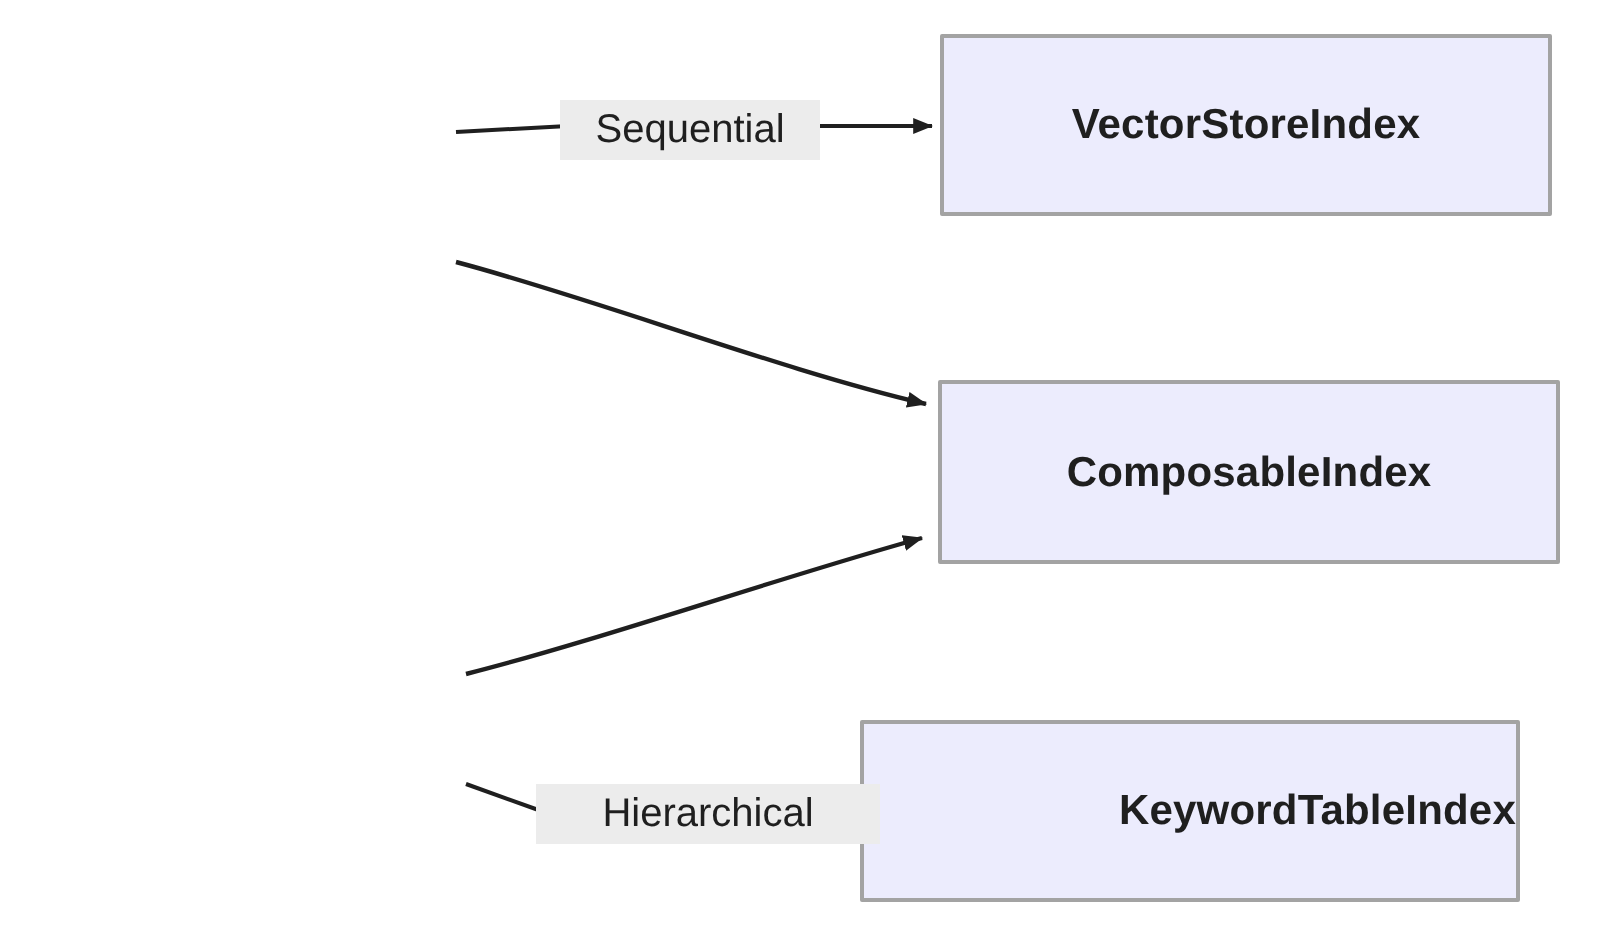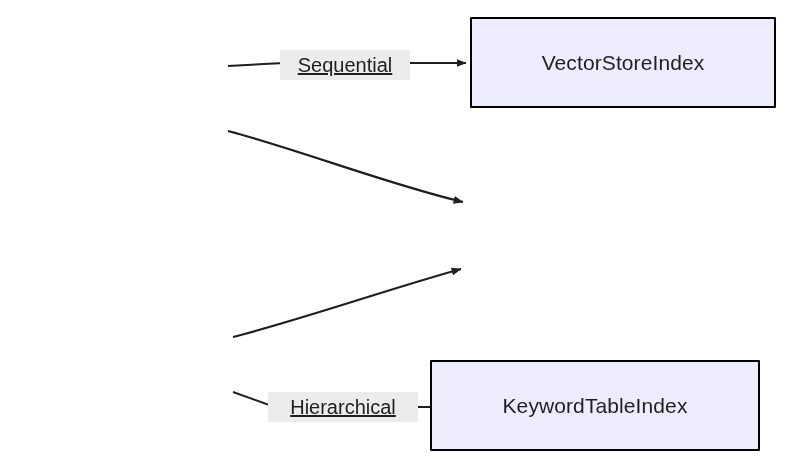--- a/index.html
+++ b/index.html
@@ -23,56 +23,56 @@
     left: 0;
     top: 0;
     width: 800px;
     height: 464px;
     pointer-events: none;
   }
   .node {
     position: absolute;
     box-sizing: border-box;
     background: #ececfd;
-    border: 2px solid #000000;
+    border: 2px solid #a3a3a3;
     border-radius: 1px;
     display: flex;
     align-items: center;
     justify-content: center;
     z-index: 2;
+    font-weight: bold;
   }
   .node-label {
     font-size: 21px;
     color: #1f1f1f;
     letter-spacing: 0.1px;
     white-space: nowrap;
     line-height: 1;
   }
   .edge-label {
     position: absolute;
     box-sizing: border-box;
     background: #ececec;
     color: #1f1f1f;
     font-size: 20px;
     line-height: 30px;
     text-align: center;
     white-space: nowrap;
     padding: 0 6px;
     z-index: 3;
-    text-decoration: underline;
   }
   
   #node-listindex        { left: 20px;  top: 43px;  width: 208px; height: 91px; }
   #node-vectorstoreindex { left: 470px; top: 17px;  width: 306px; height: 91px; }
   #node-composableindex  { left: 469px; top: 190px; width: 311px; height: 92px; }
   #node-treeindex        { left: 17px;  top: 336px; width: 216px; height: 90px; }
-  #node-keywordtableindex{ left: 430px; top: 360px; width: 330px; height: 91px; }
+  #node-keywordtableindex{ left: 430px; top: 360px; width: 330px; height: 91px; justify-content: flex-end; }
   
   #edge-label-sequential  { left: 280px; top: 50px;  width: 130px; }
-  #edge-label-hierarchical{ left: 268px; top: 392px; width: 150px; }
+  #edge-label-hierarchical{ left: 268px; top: 392px; width: 172px; }
 </style>
 </head>
 <body>
 
 <div id="diagram-root">
 
   <svg id="edge-layer" viewBox="0 0 800 464" xmlns="http://www.w3.org/2000/svg">
     <defs>
       <marker id="arrowhead" markerWidth="10" markerHeight="8" refX="9.4" refY="4" orient="auto" markerUnits="userSpaceOnUse">
         <path d="M0,0 L10,4 L0,8 Z" fill="#1f1f1f"></path>
@@ -90,20 +90,23 @@
     <path d="M233,392 L272,406" fill="none" stroke="#1f1f1f" stroke-width="2"></path>
 
     <path d="M415,407 L455,407" fill="none" stroke="#1f1f1f" stroke-width="2" marker-end="url(#arrowhead)"></path>
   </svg>
 
 
   <div class="node" id="node-vectorstoreindex">
     <span class="node-label">VectorStoreIndex</span>
   </div>
 
+  <div class="node" id="node-composableindex">
+    <span class="node-label">ComposableIndex</span>
+  </div>
 
 
   <div class="node" id="node-keywordtableindex">
     <span class="node-label">KeywordTableIndex</span>
   </div>
 
   <div class="edge-label" id="edge-label-sequential">Sequential</div>
 
   <div class="edge-label" id="edge-label-hierarchical">Hierarchical</div>
 

